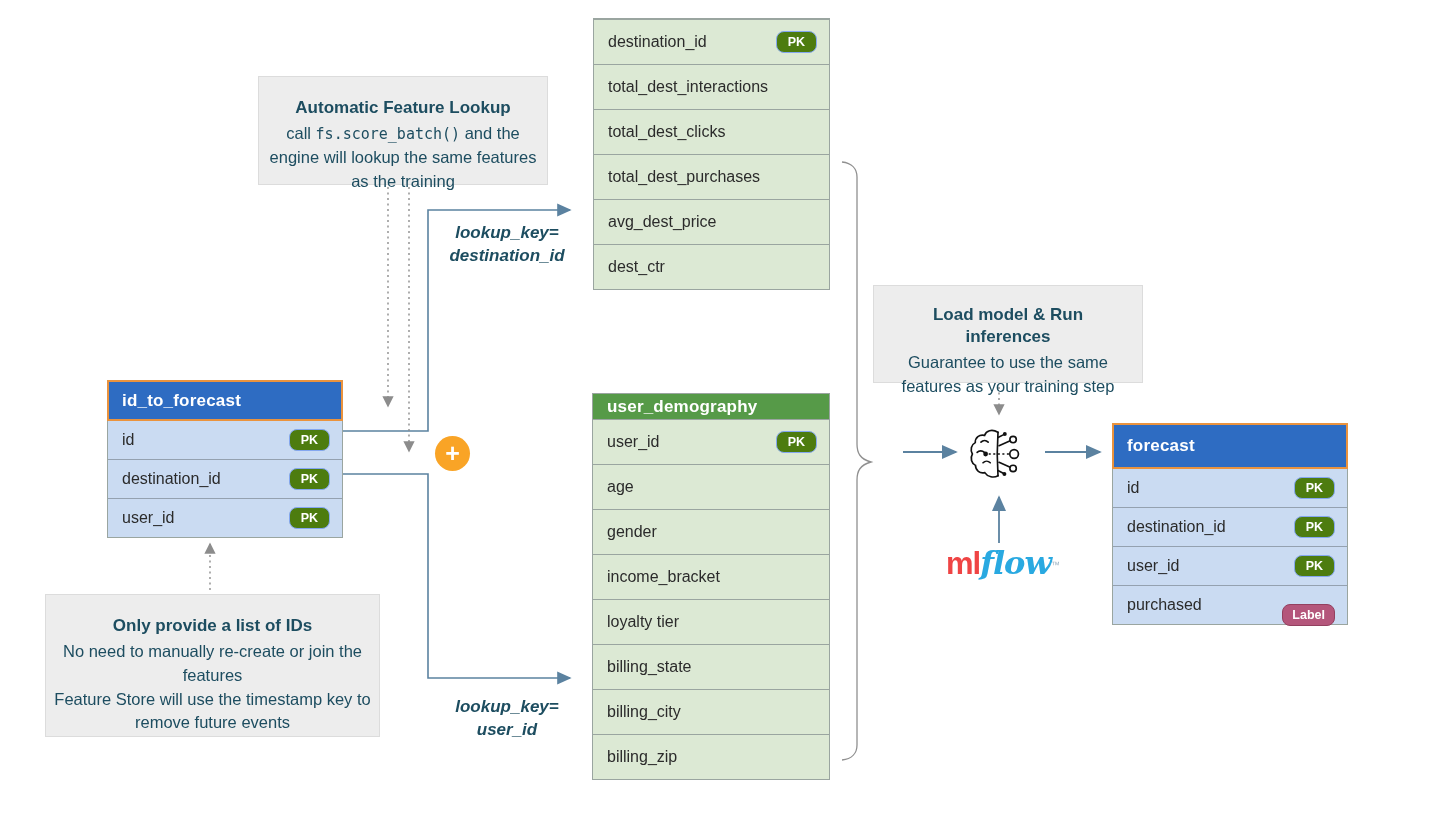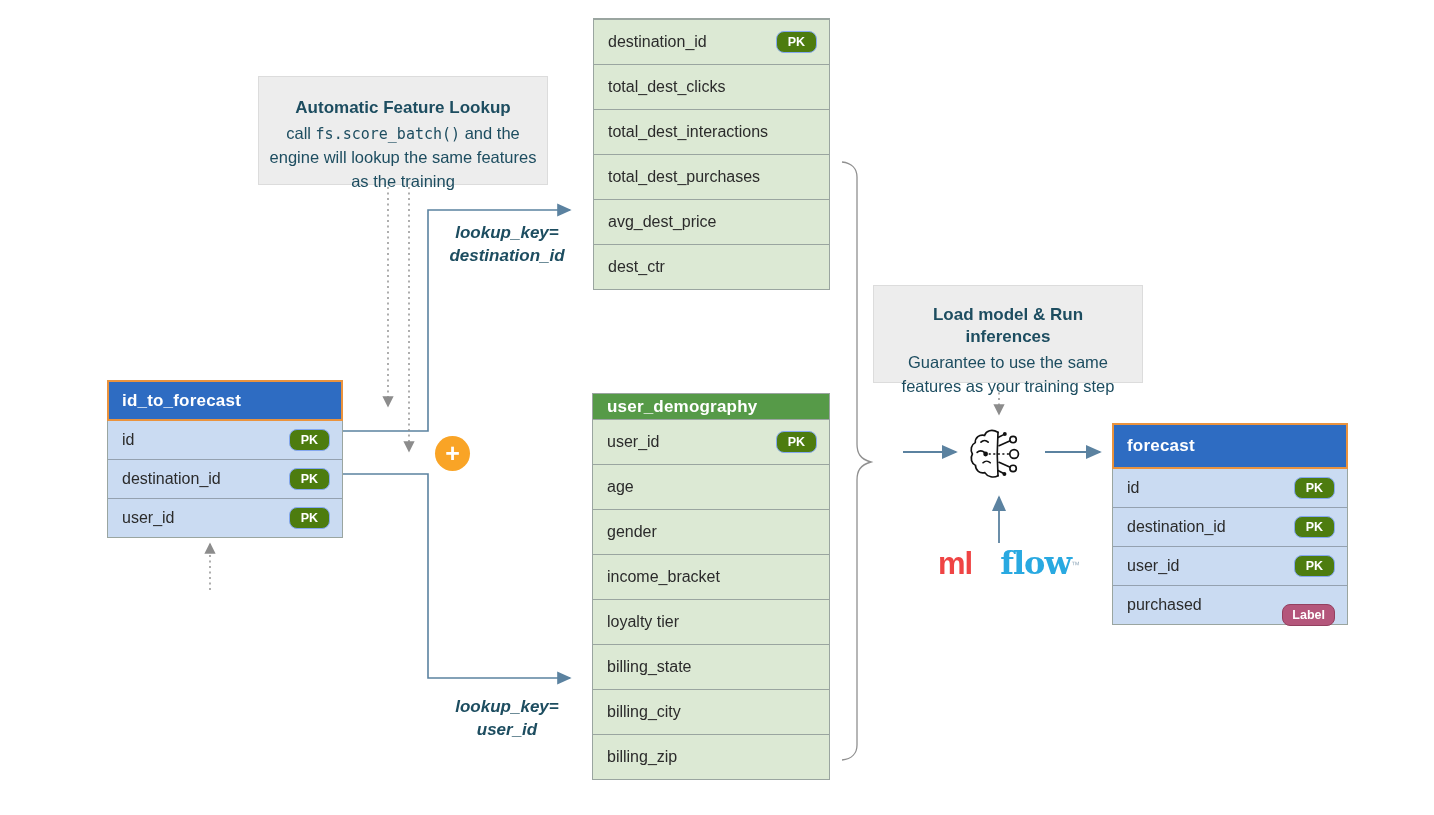--- a/index.html
+++ b/index.html
@@ -52,22 +52,22 @@
               font-weight:bold;font-style:italic;font-size:17px;line-height:1.35;}
   .el-dest{left:427px;top:222px;}
   .el-user{left:427px;top:696px;}
 
   
   .plus-circle{position:absolute;left:435px;top:436px;width:35px;height:35px;border-radius:50%;
                background:#f9a426;color:#fff;display:flex;align-items:center;justify-content:center;
                font-size:25px;font-weight:bold;line-height:1;}
   .mlflow{position:absolute;left:938px;top:544px;width:130px;text-align:center;white-space:nowrap;}
   .mlflow .ml{font-size:31px;font-weight:800;color:#ef4444;letter-spacing:-1px;}
-  .mlflow .flow{font-family:"DejaVu Serif",serif;font-size:32px;
-                color:#29a9e1;font-weight:bold;letter-spacing:-1px;padding-left:28px;}
+  .mlflow .flow{font-family:"DejaVu Serif",serif;font-style:italic;font-size:32px;
+                color:#29a9e1;font-weight:bold;letter-spacing:-1px;}
   .mlflow .tm{font-size:9px;color:#9fb4c4;vertical-align:super;}
   .svg-layer{position:absolute;left:0;top:0;pointer-events:none;}
   .brain-icon{position:absolute;left:967px;top:423px;}
 </style>
 </head>
 <body>
 
 <div class="canvas">
 
   <svg class="svg-layer" width="1434" height="815" viewBox="0 0 1434 815">
@@ -101,24 +101,24 @@
     <path d="M1045,452 L1100,452" fill="none" stroke="#5b82a0" stroke-width="1.8" marker-end="url(#mSteel)"></path>
   </svg>
 
   <div class="db-table t-green t-dest">
     <div>
         <div class="db-row">
           <span class="col-name">destination_id</span>
           <span class="badge pk">PK</span>
         </div>
         <div class="db-row">
+          <span class="col-name">total_dest_interactions</span>
+        </div>
+        <div class="db-row">
           <span class="col-name">total_dest_clicks</span>
-        </div>
-        <div class="db-row">
-          <span class="col-name">total_dest_interactions</span>
         </div>
         <div class="db-row">
           <span class="col-name">total_dest_purchases</span>
         </div>
         <div class="db-row">
           <span class="col-name">avg_dest_price</span>
         </div>
         <div class="db-row">
           <span class="col-name">dest_ctr</span>
         </div>
@@ -194,20 +194,25 @@
           <span class="badge label">Label</span>
         </div>
       </div>
   </div>
 
   <div class="note n-lookup">
     <div class="note-title">Automatic Feature Lookup</div>
     <div class="note-body"><span>call </span><code>fs.score_batch()</code><span> and the engine will lookup the same features as the training</span></div>
   </div>
 
+  <div class="note n-ids">
+    <div class="note-title">Only provide a list of IDs</div>
+    <div class="note-body">No need to manually re-create or join the features</div>
+    <div class="note-body">Feature Store will use the timestamp key to remove future events</div>
+  </div>
 
   <div class="note n-model">
     <div class="note-title">Load model &amp; Run inferences</div>
     <div class="note-body">Guarantee to use the same features as your training step</div>
   </div>
 
   <div class="edge-label el-dest">
     <div>lookup_key=</div>
     <div>destination_id</div>
   </div>

